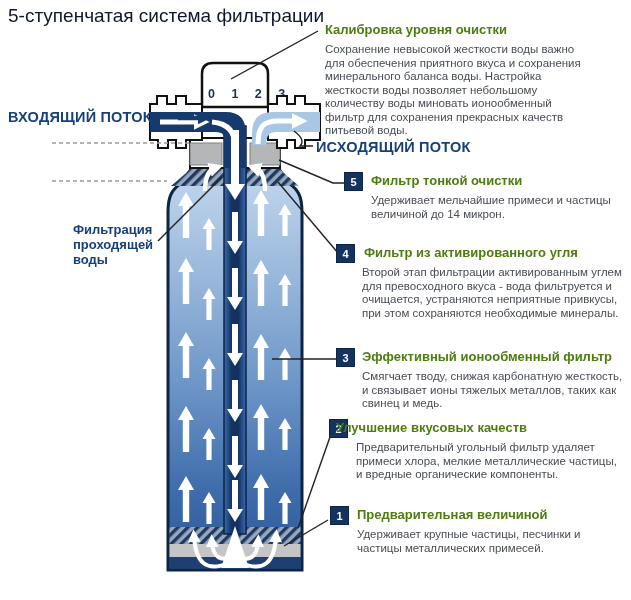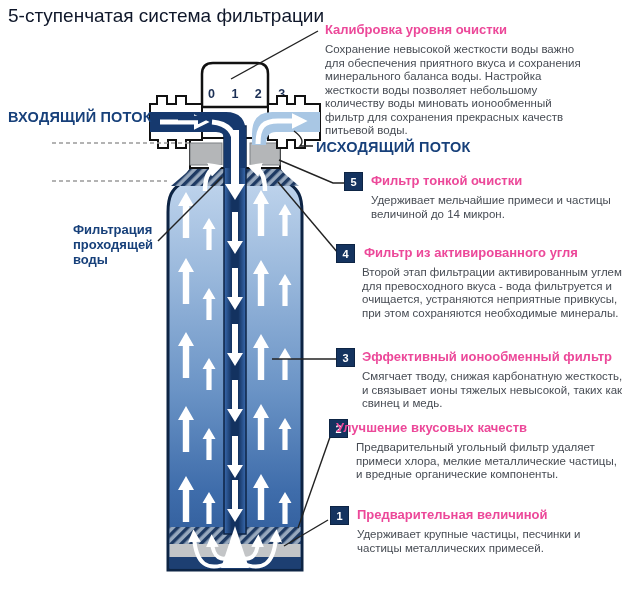--- a/index.html
+++ b/index.html
@@ -2,21 +2,21 @@
 <html><head>
 <meta charset="utf-8">
 <style>
   html,body{margin:0;padding:0;background:#ffffff;}
   #stage{position:relative;width:631px;height:600px;background:#ffffff;overflow:hidden;
          font-family:"Liberation Sans",sans-serif;}
   #diagram-svg{position:absolute;left:0;top:0;}
   .abs{position:absolute;}
   .title{left:8px;top:5px;font-size:19px;font-weight:normal;color:#0f172a;white-space:nowrap;}
   .flow-label{font-size:14.5px;font-weight:bold;color:#17407a;white-space:nowrap;letter-spacing:.2px;}
-  .sec-head{font-size:13px;font-weight:bold;color:#ec4899;white-space:nowrap;}
+  .sec-head{font-size:13px;font-weight:bold;color:#4d7c0f;white-space:nowrap;}
   .sec-text{font-size:11.5px;line-height:13.5px;color:#474c54;}
   .badge{width:17px;height:17px;background:#14335f;color:#ffffff;font-size:11px;font-weight:bold;
          display:flex;align-items:center;justify-content:center;box-shadow:0 0 0 1px #0d2444;}
   .filt-label{font-size:13px;line-height:15px;font-weight:bold;color:#17407a;}
 </style>
 </head>
 <body>
 
 <div id="stage">
 
@@ -161,21 +161,21 @@
 <div class="abs badge" style="left:345px;top:173px;">5</div>
 <div class="abs sec-head" style="left:371px;top:173px;">Фильтр тонкой очистки</div>
 <div class="abs sec-text" style="left:371px;top:194px;width:255px;">Удерживает мельчайшие примеси и частицы величиной до 14 микрон.</div>
 
 <div class="abs badge" style="left:337px;top:245px;">4</div>
 <div class="abs sec-head" style="left:364px;top:245px;">Фильтр из активированного угля</div>
 <div class="abs sec-text" style="left:362px;top:266px;width:266px;">Второй этап фильтрации активированным углем для превосходного вкуса - вода фильтруется и очищается, устраняются неприятные привкусы, при этом сохраняются необходимые минералы.</div>
 
 <div class="abs badge" style="left:337px;top:349px;">3</div>
 <div class="abs sec-head" style="left:362px;top:349px;">Эффективный ионообменный фильтр</div>
-<div class="abs sec-text" style="left:362px;top:370px;width:266px;">Смягчает тводу, снижая карбонатную жесткость, и связывает ионы тяжелых невысокой, таких как свинец и медь.</div>
+<div class="abs sec-text" style="left:362px;top:370px;width:266px;">Смягчает тводу, снижая карбонатную жесткость, и связывает ионы тяжелых металлов, таких как свинец и медь.</div>
 
 <div class="abs badge" style="left:330px;top:420px;">2</div>
 <div class="abs sec-head" style="left:336px;top:420px;">Улучшение вкусовых качеств</div>
 <div class="abs sec-text" style="left:356px;top:441px;width:266px;">Предварительный угольный фильтр удаляет примеси хлора, мелкие металлические частицы, и вредные органические компоненты.</div>
 
 <div class="abs badge" style="left:331px;top:507px;">1</div>
 <div class="abs sec-head" style="left:357px;top:507px;">Предварительная величиной</div>
 <div class="abs sec-text" style="left:357px;top:528px;width:258px;">Удерживает крупные частицы, песчинки и частицы металлических примесей.</div>
 
 </div>

